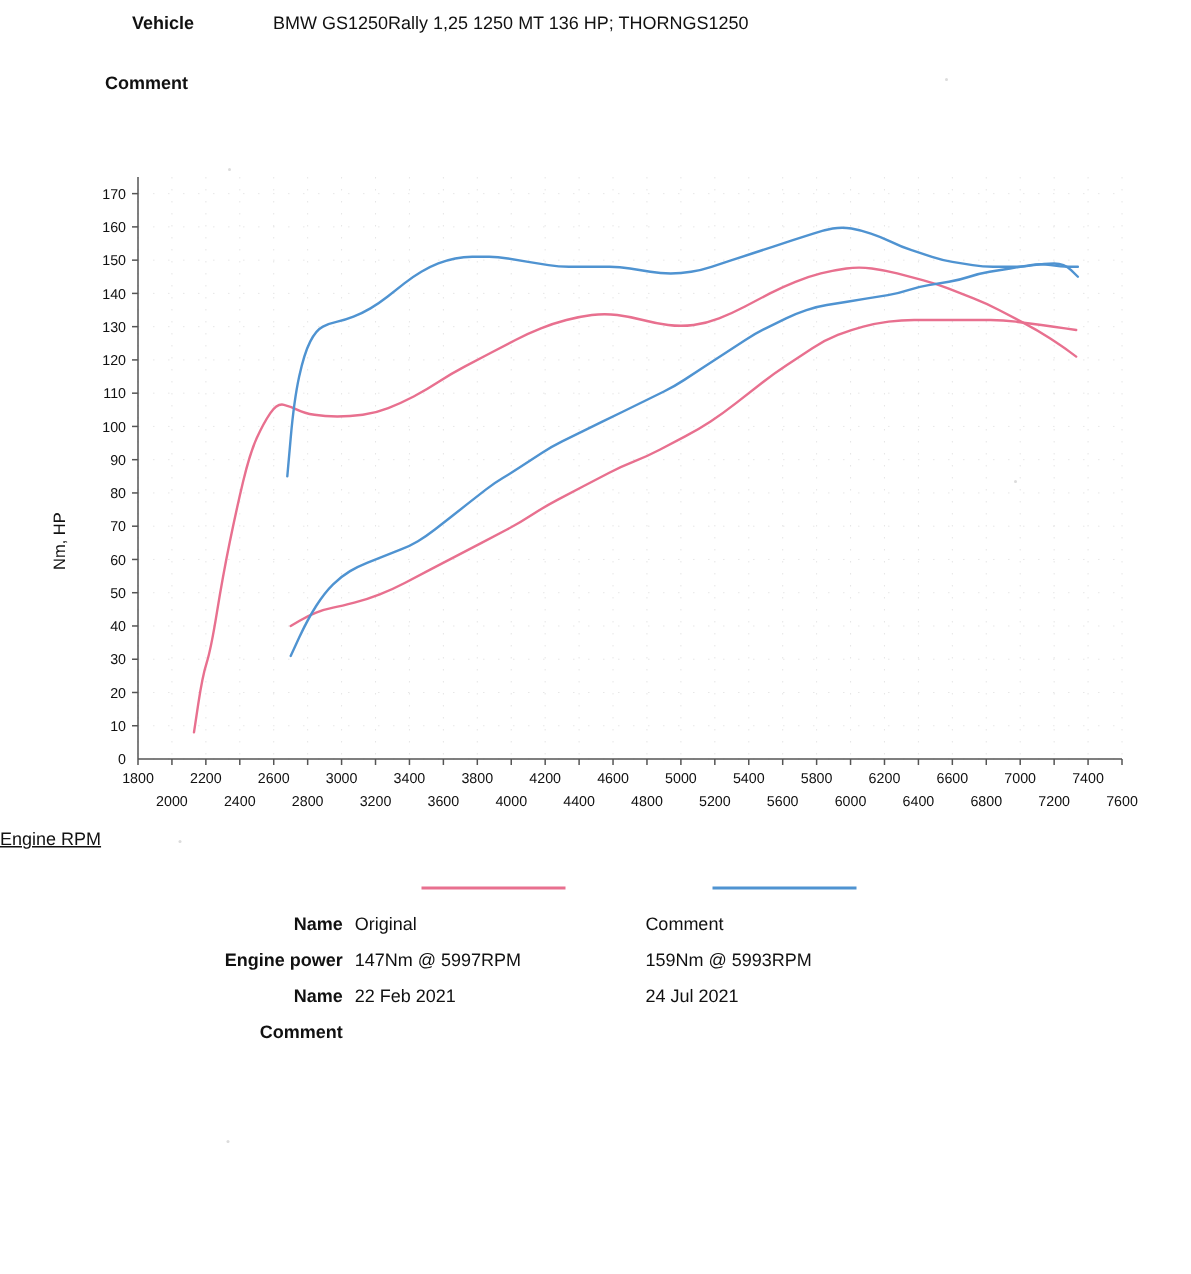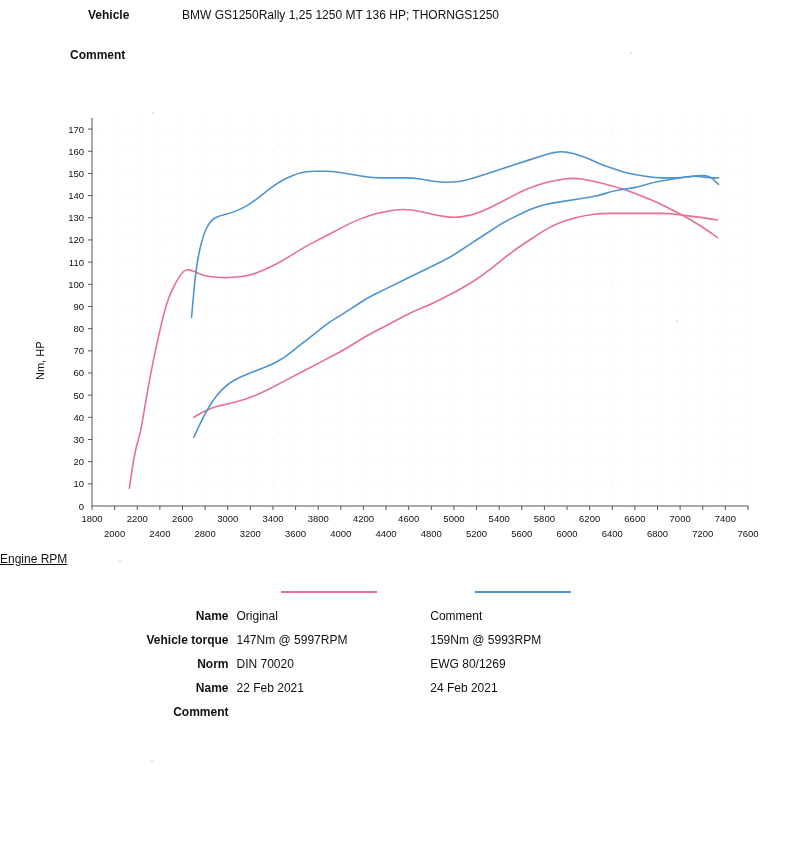--- a/index.html
+++ b/index.html
@@ -316,33 +316,28 @@
             <td class="col-val swatch-cell">
               <span class="swatch" style="border-top-color:#4f93d1"></span>
             </td>
           </tr>
           <tr>
             <td class="row-label">Name</td>
             <td class="col-val">Original</td>
             <td class="col-val">Comment</td>
           </tr>
           <tr>
-            <td class="row-label">Vehicle torque</td>
+            <td class="row-label">Engine power</td>
             <td class="col-val">147Nm @ 5997RPM</td>
             <td class="col-val">159Nm @ 5993RPM</td>
           </tr>
           <tr>
-            <td class="row-label">Norm</td>
-            <td class="col-val">DIN 70020</td>
-            <td class="col-val">EWG 80/1269</td>
-          </tr>
-          <tr>
             <td class="row-label">Name</td>
             <td class="col-val">22 Feb 2021</td>
-            <td class="col-val">24 Feb 2021</td>
+            <td class="col-val">24 Jul 2021</td>
           </tr>
           <tr>
             <td class="row-label comment-bottom-label">Comment</td>
             <td class="col-val"></td>
             <td class="col-val"></td>
           </tr>
         </tbody>
     </table>
   </div>
 

